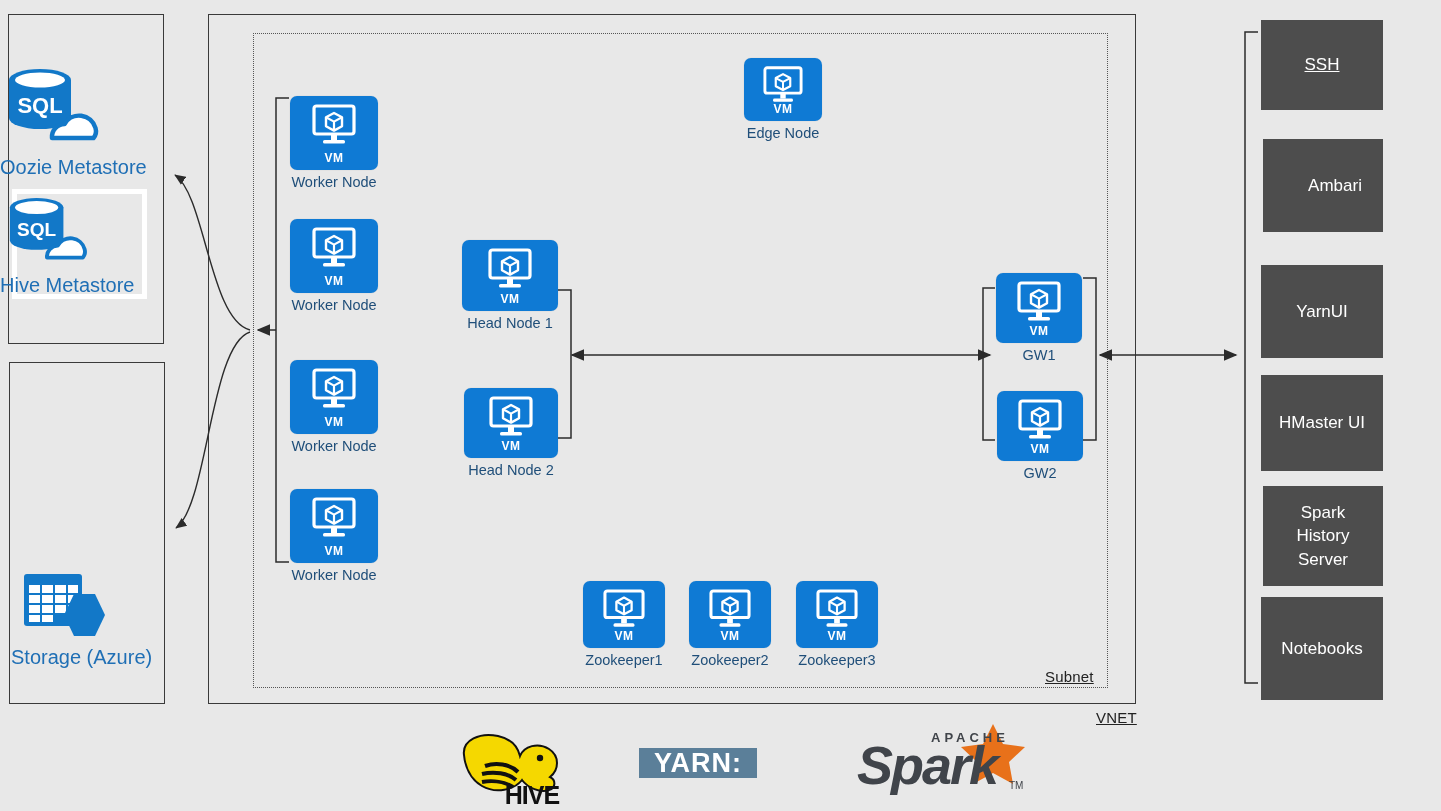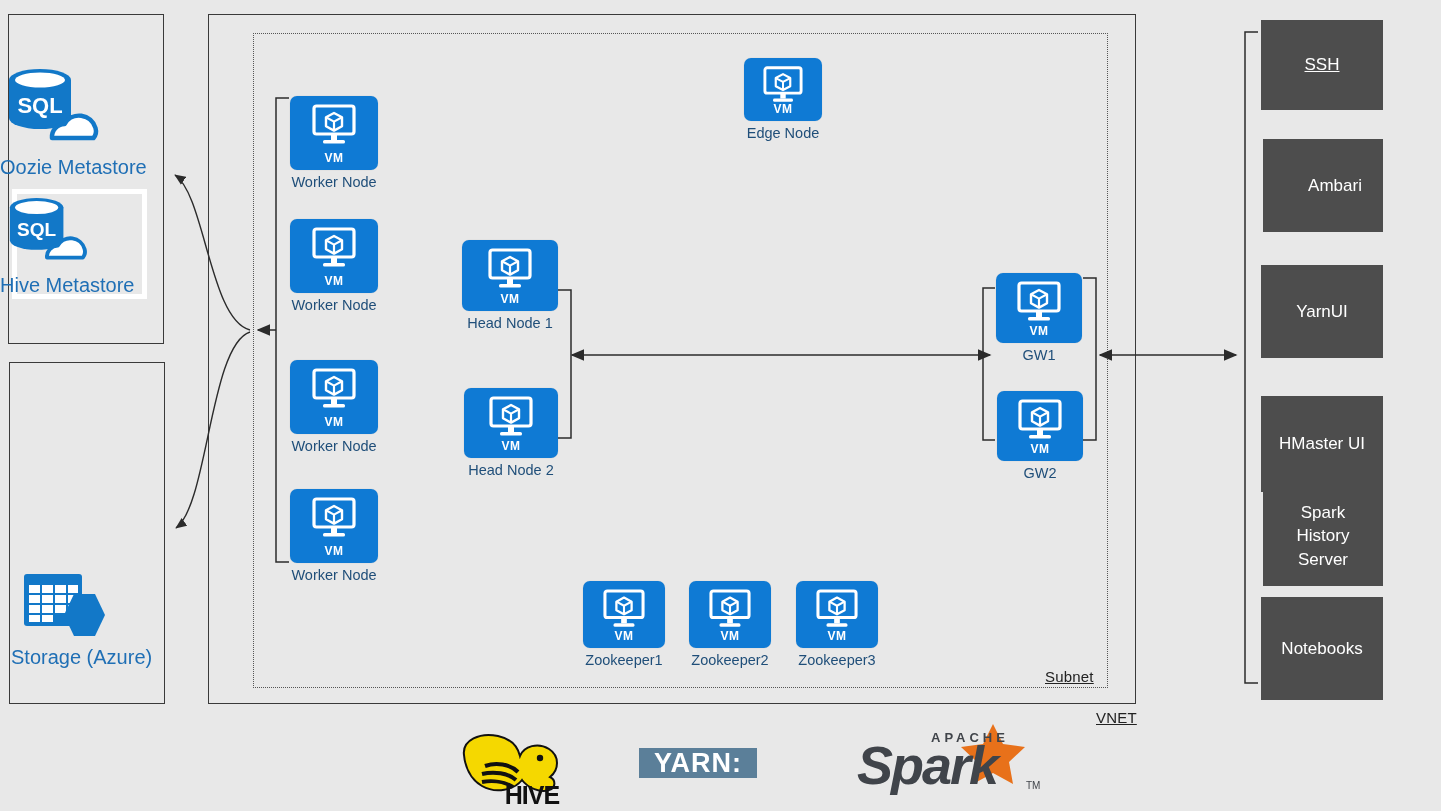--- a/index.html
+++ b/index.html
@@ -345,21 +345,21 @@
         <rect x="12" y="36" width="22" height="3.6" rx="1.6" fill="#fff"></rect>
       </svg>
       <span class="vm-text">VM</span>
     </div>
     <div class="node-label">Zookeeper3</div>
   </div>
 
   <div class="svc" style="left:1261px;top:20px;width:122px;height:90px;text-decoration:underline;">SSH</div>
   <div class="svc" style="left:1263px;top:139px;width:120px;height:93px;padding-left:24px;">Ambari</div>
   <div class="svc" style="left:1261px;top:265px;width:122px;height:93px;">YarnUI</div>
-  <div class="svc" style="left:1261px;top:396px;width:122px;height:96px;">HMaster UI</div>
+  <div class="svc" style="left:1261px;top:375px;width:122px;height:96px;">HMaster UI</div>
   <div class="svc" style="left:1263px;top:486px;width:120px;height:100px;white-space:pre-line;">Spark
 History
 Server</div>
   <div class="svc" style="left:1261px;top:597px;width:122px;height:103px;">Notebooks</div>
 
   <svg class="svg-layer">
     <defs>
       <marker id="ar" markerWidth="9" markerHeight="9" refX="8" refY="4.5" orient="auto">
         <path d="M0,0.6 L9,4.5 L0,8.4 Z" fill="#2b2b2b"></path>
       </marker>
@@ -406,16 +406,16 @@
   </div>
 
   <div class="logo yarn-logo" style="left:639px;top:748px;width:118px;height:30px;">YARN:</div>
 
   <div class="logo" style="left:855px;top:722px;width:175px;height:80px;">
     <svg width="175" height="80" viewBox="0 0 175 80">
       <polygon points="138,2 148,22 170,25 154,40 158,62 138,51 118,62 122,40 106,25 128,22" fill="#e8711a"></polygon>
     </svg>
     <div class="spark-apache" style="position:absolute;left:76px;top:8px;">APACHE</div>
     <div class="spark-word" style="position:absolute;left:2px;top:12px;">Spark</div>
-    <div class="spark-tm" style="position:absolute;left:154px;top:58px;margin-left:17px;">TM</div>
+    <div class="spark-tm" style="position:absolute;left:154px;top:58px;">TM</div>
   </div>
 
 </div>
 
 </body></html>

